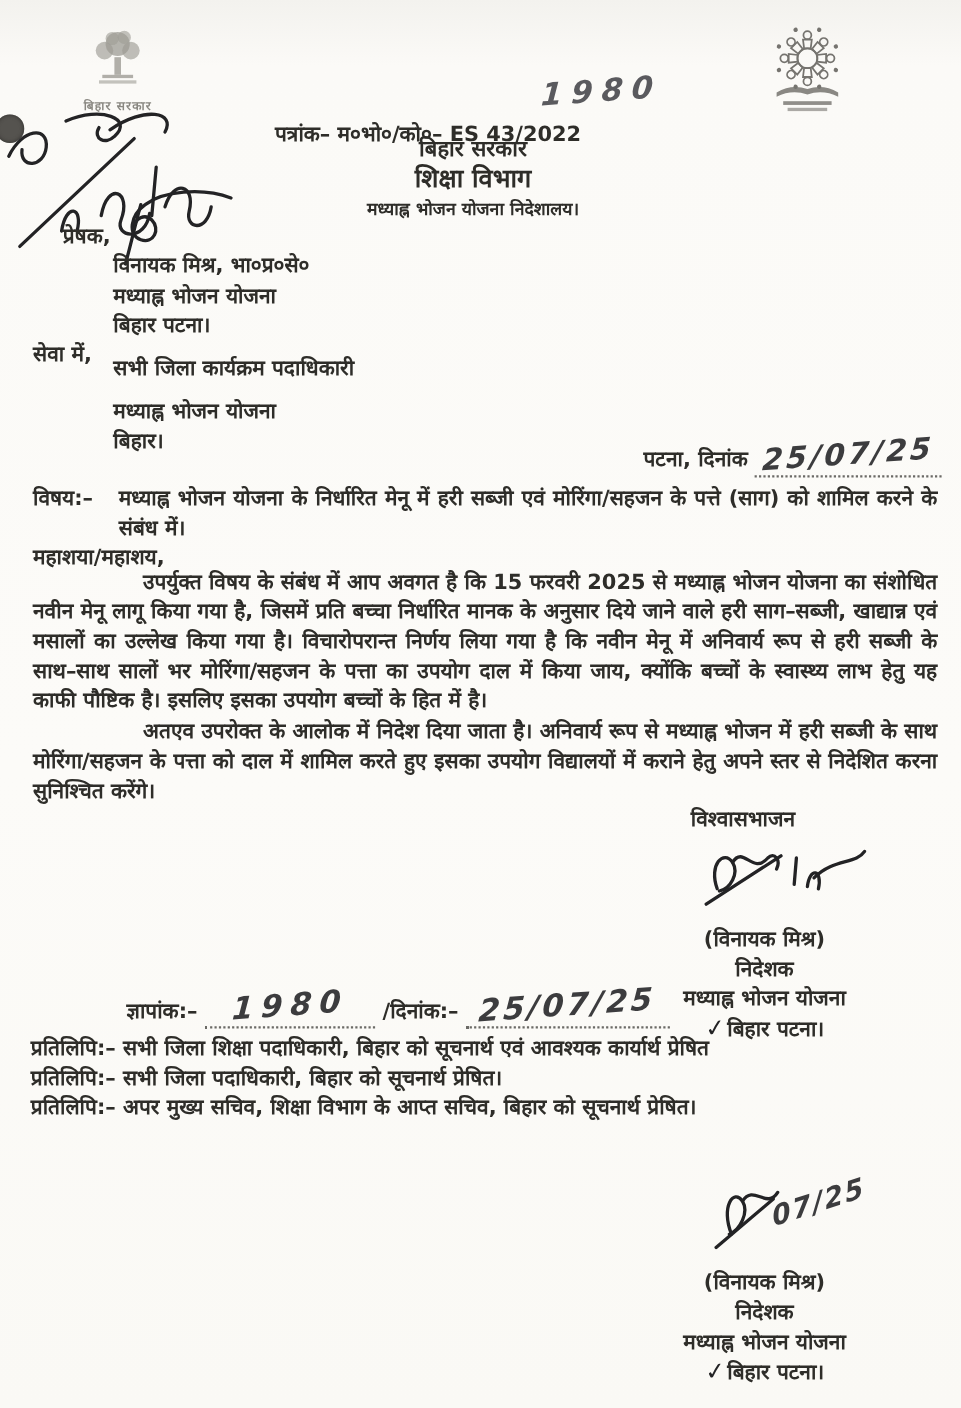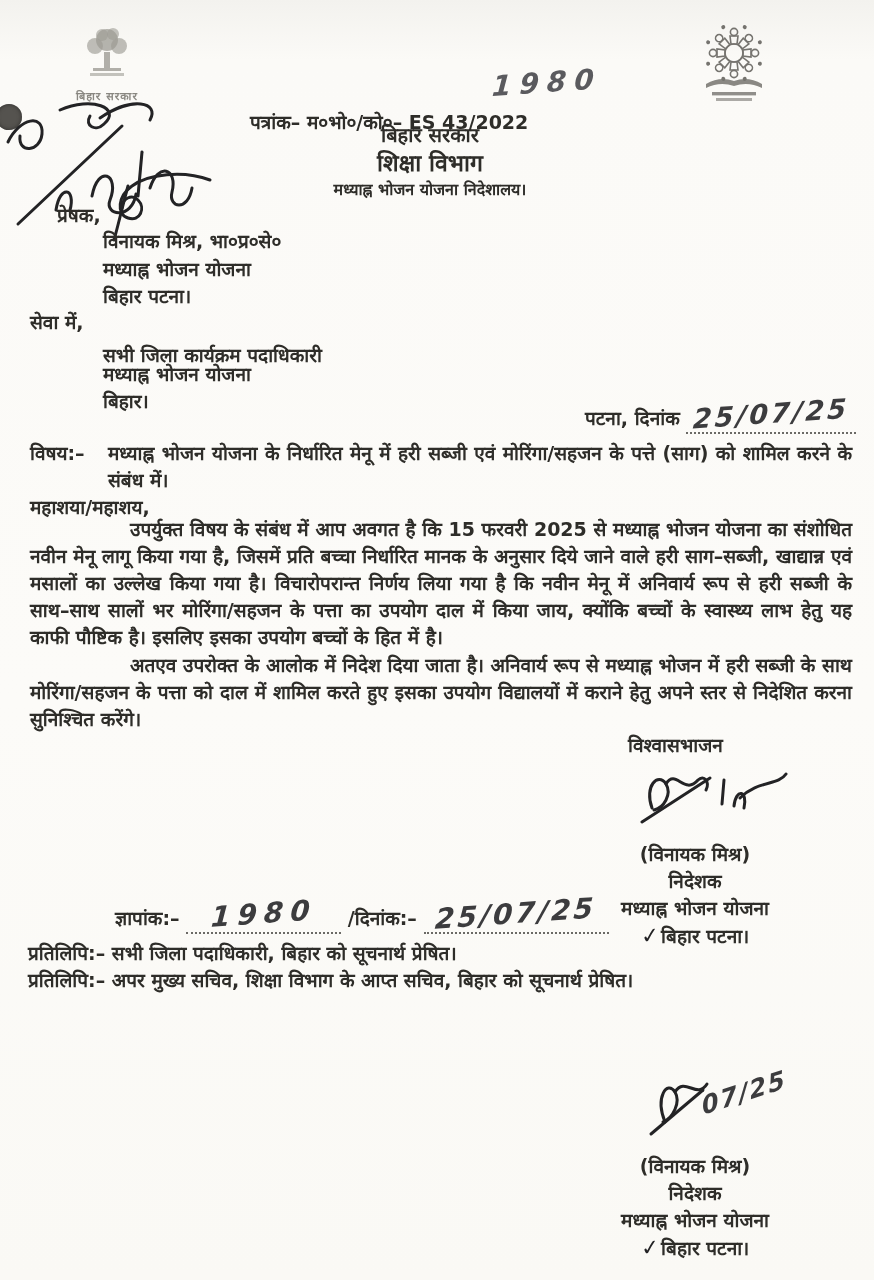--- a/index.html
+++ b/index.html
@@ -125,21 +125,21 @@
   <div class="abs print" style="left:36px; top:202px;margin-left:21px;">प्रेषक,</div>
   <svg class="abs sig" style="left:88px; top:168px;" width="130" height="76" viewBox="0 0 130 76">
     <path d="M122,12 C95,2 60,6 44,18 C30,28 28,46 40,50 C52,54 58,40 50,32 C44,26 34,30 34,40"></path>
     <path d="M40,18 C34,40 30,58 26,72"></path>
   </svg>
   <div class="abs print" style="left:103px; top:228px;">विनायक मिश्र, भा०प्र०से०</div>
   <div class="abs print" style="left:103px; top:256px;">मध्याह्न भोजन योजना</div>
   <div class="abs print" style="left:103px; top:283px;">बिहार पटना।</div>
 
   <div class="abs print" style="left:30px; top:309px;">सेवा में,</div>
-  <div class="abs print" style="left:103px; top:342px;">सभी जिला कार्यक्रम पदाधिकारी</div>
+  <div class="abs print" style="left:103px; top:322px;">सभी जिला कार्यक्रम पदाधिकारी</div>
   <div class="abs print" style="left:103px; top:361px;">मध्याह्न भोजन योजना</div>
   <div class="abs print" style="left:103px; top:388px;">बिहार।</div>
 
   <div class="abs print" style="left:585px; top:402px;">
     <span>पटना, दिनांक</span>
     <span class="dotline" style="min-width:170px;">
       <span class="hand" style="font-size:27px; letter-spacing:3px;">25/07/25</span>
     </span>
   </div>
 
@@ -174,20 +174,21 @@
     <span class="dotline" style="min-width:155px;">
       <span class="hand" style="font-size:28px; letter-spacing:7px;">1980</span>
     </span>
     <span>/दिनांक:–</span>
     <span class="dotline" style="min-width:185px;">
       <span class="hand" style="font-size:28px; letter-spacing:3px;">25/07/25</span>
     </span>
   </div>
 
   <div class="abs" style="left:28px; top:940px; width:824px;">
+    <div class="print">प्रतिलिपि:– सभी जिला शिक्षा पदाधिकारी, बिहार को सूचनार्थ एवं आवश्यक कार्यार्थ प्रेषित</div>
     <div class="print">प्रतिलिपि:– सभी जिला पदाधिकारी, बिहार को सूचनार्थ प्रेषित।</div>
     <div class="print">प्रतिलिपि:– अपर मुख्य सचिव, शिक्षा विभाग के आप्त सचिव, बिहार को सूचनार्थ प्रेषित।</div>
   </div>
 
   <svg class="abs sig" style="left:645px; top:1072px;" width="150" height="65" viewBox="0 0 150 65">
     <path d="M20,50 C10,25 22,8 30,20 C36,30 28,46 18,50"></path>
     <path d="M30,20 C40,4 52,28 62,12"></path>
     <path d="M6,62 L58,18"></path>
   </svg>
   <div class="abs" style="left:700px; top:1078px;">

